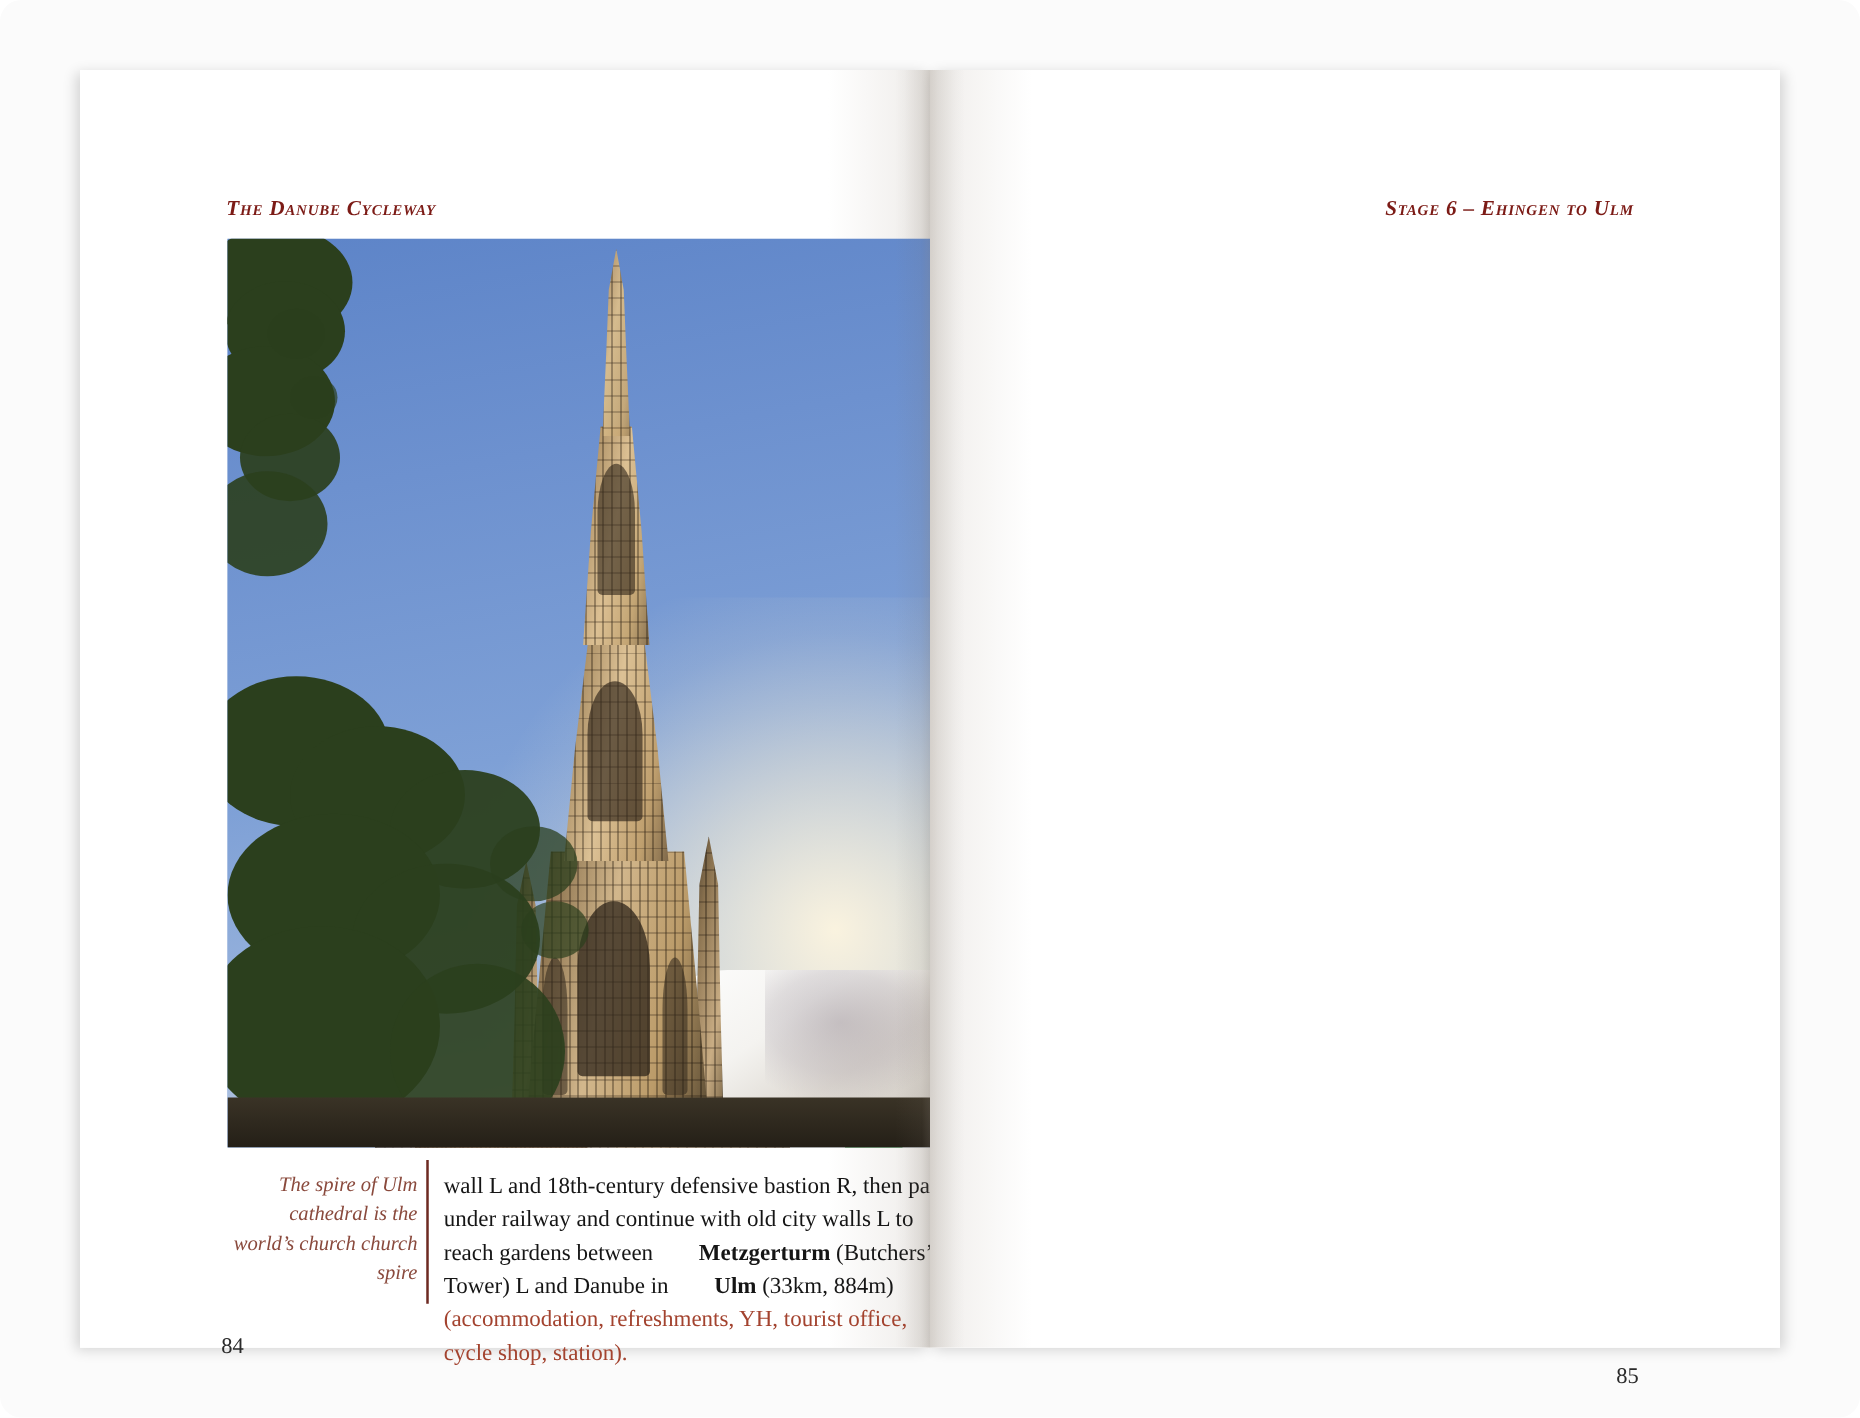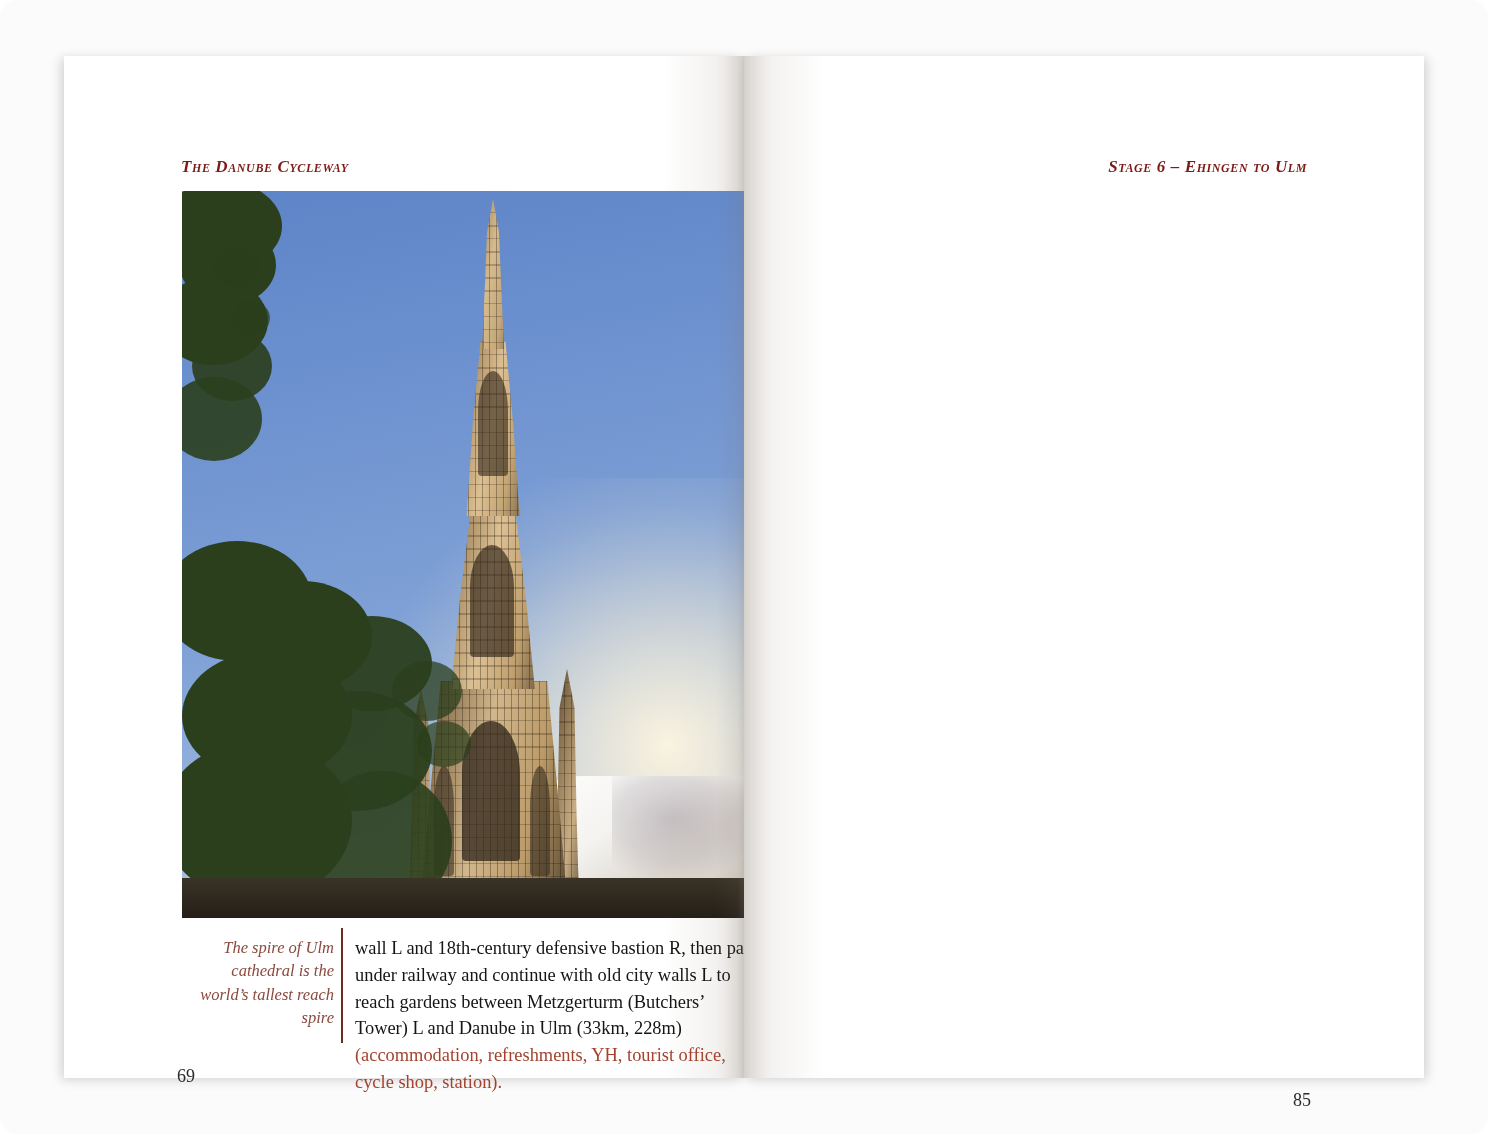--- a/index.html
+++ b/index.html
@@ -171,21 +171,21 @@
   }
   #caption-rule{
     position:absolute;left:277px;top:872px;width:1.6px;height:115px;background:#6d2a22;
   }
   #body-col{
     position:absolute;left:291px;top:879px;width:404px;
     font-family:"Liberation Serif",serif;
     font-size:18.4px;line-height:1.455;color:#151515;
     text-align:left;
   }
-  #body-col b{font-weight:normal;}
+  #body-col b{font-weight:bold;margin-left:32px;}
   .redtxt{color:#a3432f;}
 </style>
 </head>
 <body>
 
 <div id="spread">
 
   <div class="page" id="page-left">
 
     <div class="runhead" id="runhead-left">The Danube Cycleway</div>
@@ -265,28 +265,28 @@
         <div class="leafblob" style="left:120px;top:170px;width:150px;height:120px;opacity:.95;"></div>
         <div class="leafblob" style="left:0;top:220px;width:190px;height:160px;"></div>
         <div class="leafblob" style="left:150px;top:250px;width:140px;height:140px;opacity:.9;"></div>
         <div class="leafblob" style="left:230px;top:140px;width:70px;height:60px;opacity:.75;"></div>
         <div class="leafblob" style="left:255px;top:200px;width:54px;height:46px;opacity:.7;"></div>
       </div>
 
       <div id="ground"></div>
     </div>
 
-    <div id="caption-block">The spire of Ulm cathedral is the world’s tallest reach spire</div>
+    <div id="caption-block">The spire of Ulm cathedral is the world’s church church spire</div>
     <div id="caption-rule"></div>
 
     <div id="body-col">
-      <span>wall L and 18th-century defensive bastion R, then pass under railway and continue with old city walls L to reach gardens between </span><b>Metzgerturm</b><span> (Butchers’ Tower) L and Danube in </span><b>Ulm</b><span> (33km, 228m) </span><span class="redtxt">(accommodation, refreshments, YH, tourist office, cycle shop, station).</span>
+      <span>wall L and 18th-century defensive bastion R, then pass under railway and continue with old city walls L to reach gardens between </span><b>Metzgerturm</b><span> (Butchers’ Tower) L and Danube in </span><b>Ulm</b><span> (33km, 884m) </span><span class="redtxt">(accommodation, refreshments, YH, tourist office, cycle shop, station).</span>
     </div>
 
-    <div class="folio" id="folio-left">69</div>
+    <div class="folio" id="folio-left">84</div>
   </div>
 
   <div class="page" id="page-right">
 
     <div class="runhead" id="runhead-right">Stage 6 – Ehingen to Ulm</div>
 
     <div class="folio" id="folio-right">85</div>
   </div>
 
   <div id="gutter"></div>

